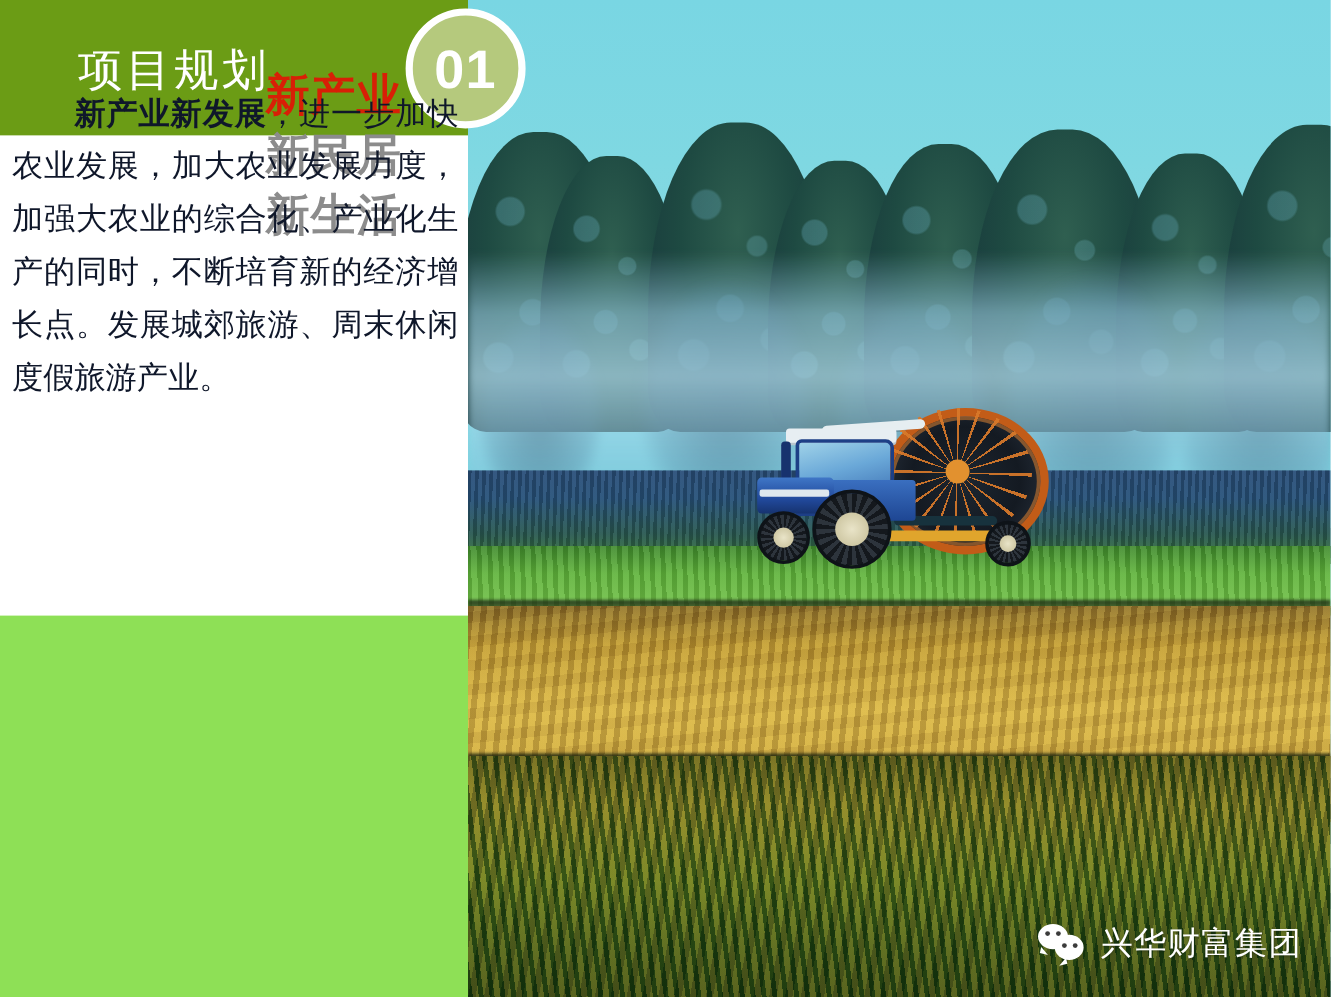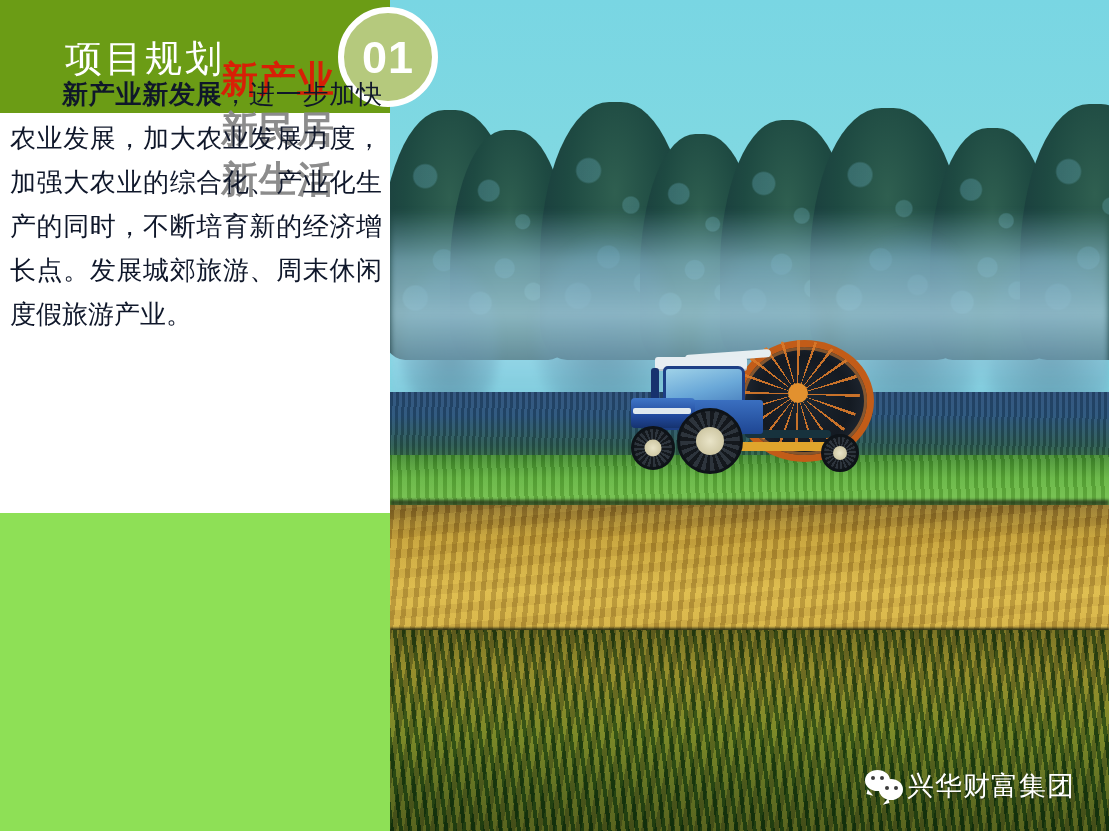--- a/index.html
+++ b/index.html
@@ -347,20 +347,21 @@
     font-weight: bold;
   }
 
   
   .watermark {
     position: absolute;
     left: 865px;
     top: 768px;
     display: flex;
     align-items: center;
+    gap: 10px;
   }
   .wechat-icon {
     position: relative;
     width: 42px;
     height: 32px;
   }
   .wechat-icon .bubble-big,
   .wechat-icon .bubble-small {
     position: absolute;
     background: #ffffff;

